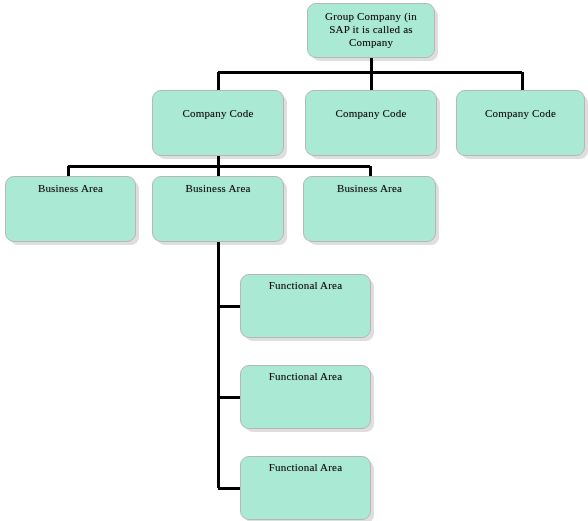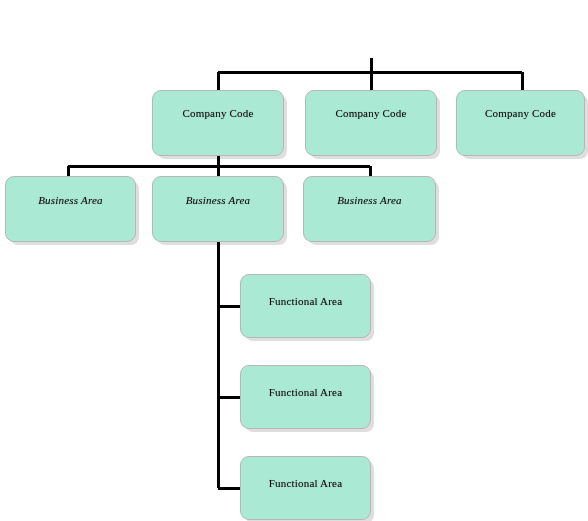--- a/index.html
+++ b/index.html
@@ -40,22 +40,22 @@
     text-align: center;
     color: #0b0b0b;
     font-size: 11px;
     line-height: 13px;
     letter-spacing: 0.2px;
     white-space: pre-line;
     text-shadow: 0 0 1px rgba(90,90,90,0.55);
   }
   .node.root .node-label { top: 6px; }
   .node.lvl2 .node-label { top: 16px; }
-  .node.lvl3 .node-label { top: 17px; font-style: italic; }
-  .node.lvl4 .node-label { top: 20px; }
+  .node.lvl3 .node-label { top: 5px; }
+  .node.lvl4 .node-label { top: 4px; }
 </style>
 </head>
 <body>
 
 <div id="diagram-canvas">
 
   <svg id="connector-layer" viewBox="0 0 588 521" xmlns="http://www.w3.org/2000/svg">
     <g stroke="#000000" stroke-width="3" fill="none" shape-rendering="crispEdges">
       <path d="M 371 58 L 371 72"></path>
       <path d="M 218 72 L 522 72"></path>
@@ -69,20 +69,25 @@
       <path d="M 218 166 L 218 176"></path>
       <path d="M 370 166 L 370 176"></path>
 
       <path d="M 218 242 L 218 488"></path>
       <path d="M 218 306 L 240 306"></path>
       <path d="M 218 397 L 240 397"></path>
       <path d="M 218 488 L 240 488"></path>
     </g>
   </svg>
 
+  <div class="node root" style="left:307px; top:3px; width:128px; height:55px;">
+    <div class="node-label">Group Company (in
+SAP it is called as
+Company</div>
+  </div>
 
   <div class="node lvl2" style="left:152px; top:90px; width:132px; height:66px;">
     <div class="node-label">Company Code</div>
   </div>
 
   <div class="node lvl2" style="left:305px; top:90px; width:132px; height:66px;">
     <div class="node-label">Company Code</div>
   </div>
 
   <div class="node lvl2" style="left:456px; top:90px; width:129px; height:66px;">

